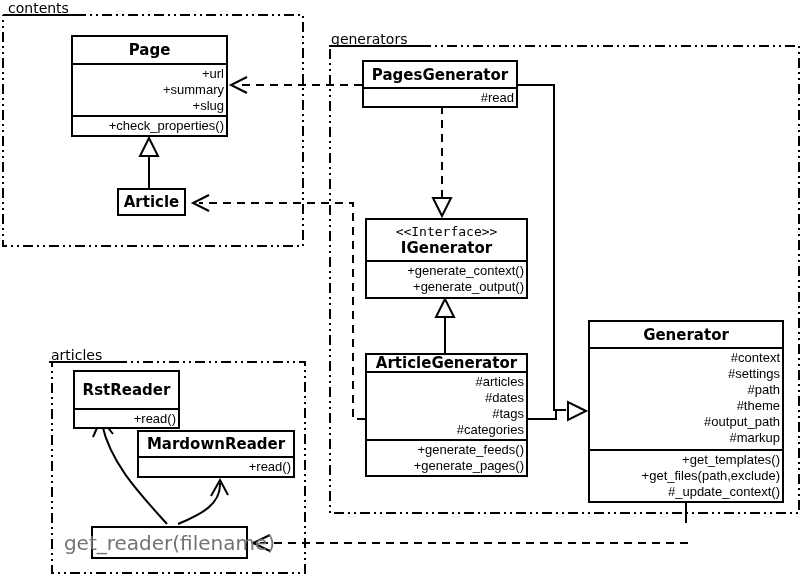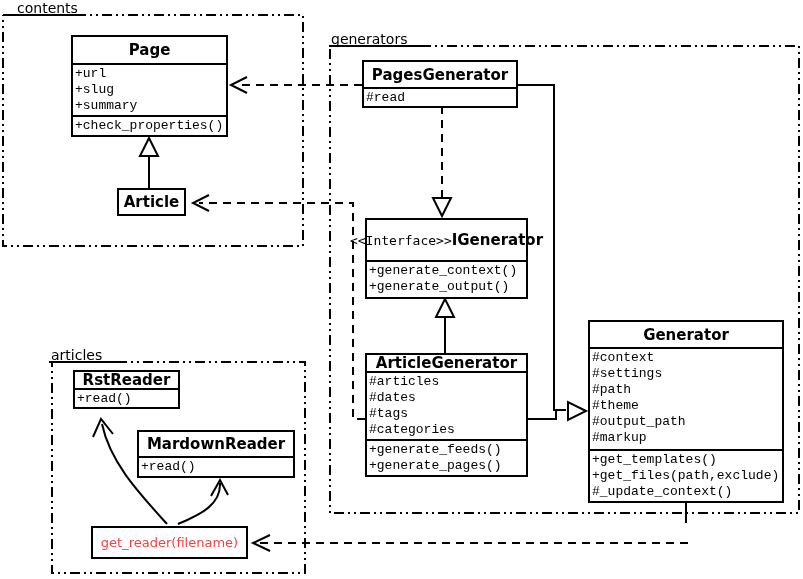--- a/index.html
+++ b/index.html
@@ -26,33 +26,34 @@
   .uml-title{
     display:flex;align-items:center;justify-content:center;
     font-weight:bold;font-size:15px;color:#000;
     text-align:left;
   }
   .uml-title .stereotype{
     font-weight:normal;
     font-family:"DejaVu Sans Mono",monospace;
     font-size:13px;display:block;
   }
-  .title-stack{display:flex;flex-direction:row;align-items:center;justify-content:center;}
+  .title-stack{display:flex;flex-direction:column;align-items:center;justify-content:center;}
   .uml-members{
     border-top:2px solid #000;
     padding:1px 2px;
   }
   .uml-member{
-    font-family:Liberation Mono, monospace;
+    font-family:Liberation Sans, sans-serif;
     font-size:13px;line-height:16px;color:#000;
     white-space:nowrap;
+    text-align:right;
   }
   .uml-object-label{
     display:flex;align-items:center;justify-content:center;
-    font-size:13px;color:#ef4444;
+    font-size:20px;color:#737373;
   }
 </style>
 </head>
 <body>
 
 <div id="canvas">
 
   <svg id="edges" width="803" height="579" viewBox="0 0 803 579">
     <g stroke="#000" stroke-width="2" fill="none">
 
@@ -89,30 +90,30 @@
       <polyline points="270,535 253,543 270,551"></polyline>
 
       <path d="M167,524 C138,492 110,462 102,424"></path>
       <polyline points="93,437 101,419 113,434"></polyline>
 
       <path d="M178,524 C202,514 221,504 220,483"></path>
       <polyline points="211,496 220,480 228,495"></polyline>
     </g>
   </svg>
 
-  <div class="pkg-label" style="left:17px;top:1px">contents</div>
+  <div class="pkg-label" style="left:8px;top:1px">contents</div>
   <div class="pkg-label" style="left:331px;top:32px">generators</div>
   <div class="pkg-label" style="left:51px;top:348px">articles</div>
 
   <div class="uml-class" style="left:71px;top:35px;width:153px">
     <div class="uml-title" style="height:26px">Page</div>
     <div class="uml-members" style="height:48px">
       <div class="uml-member">+url</div>
+      <div class="uml-member">+summary</div>
       <div class="uml-member">+slug</div>
-      <div class="uml-member">+summary</div>
     </div>
     <div class="uml-members" style="height:16px">
       <div class="uml-member">+check_properties()</div>
     </div>
   </div>
 
   <div class="uml-class" style="left:117px;top:188px;width:65px">
     <div class="uml-title" style="height:24px">Article</div>
   </div>
 
@@ -159,21 +160,21 @@
       <div class="uml-member">#markup</div>
     </div>
     <div class="uml-members" style="height:48px">
       <div class="uml-member">+get_templates()</div>
       <div class="uml-member">+get_files(path,exclude)</div>
       <div class="uml-member">#_update_context()</div>
     </div>
   </div>
 
   <div class="uml-class" style="left:73px;top:370px;width:103px">
-    <div class="uml-title" style="height:16px">RstReader</div>
+    <div class="uml-title" style="height:36px">RstReader</div>
     <div class="uml-members" style="height:15px">
       <div class="uml-member">+read()</div>
     </div>
   </div>
 
   <div class="uml-class" style="left:137px;top:430px;width:154px">
     <div class="uml-title" style="height:24px">MardownReader</div>
     <div class="uml-members" style="height:16px">
       <div class="uml-member">+read()</div>
     </div>

